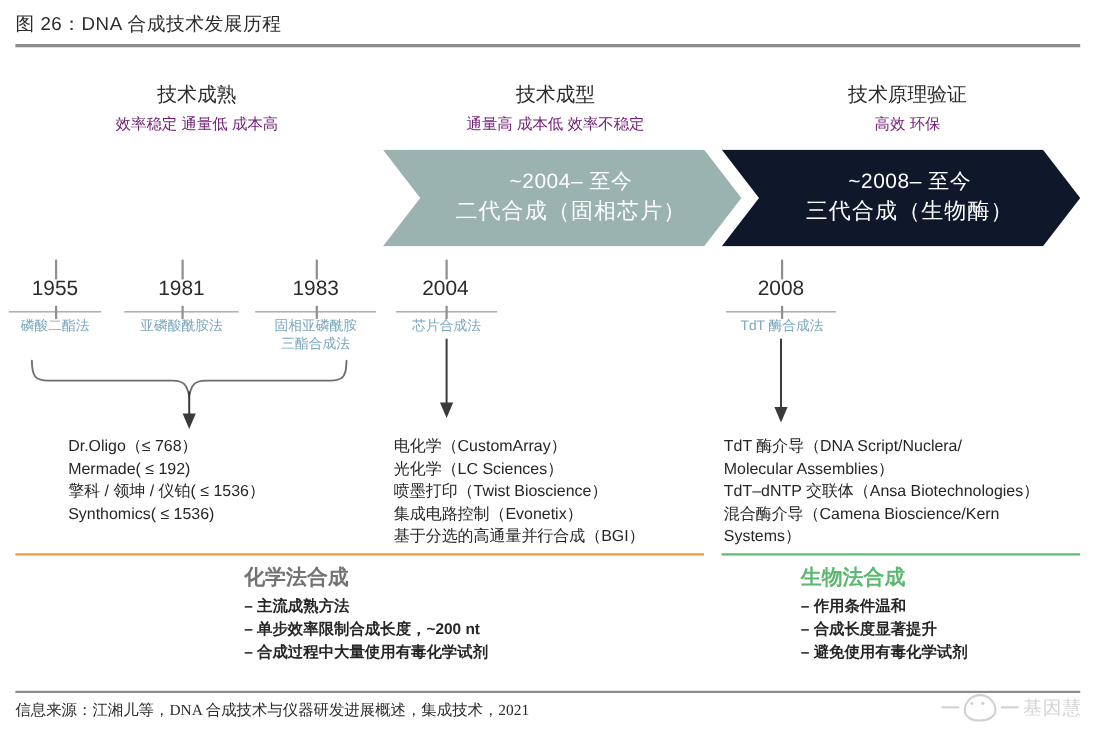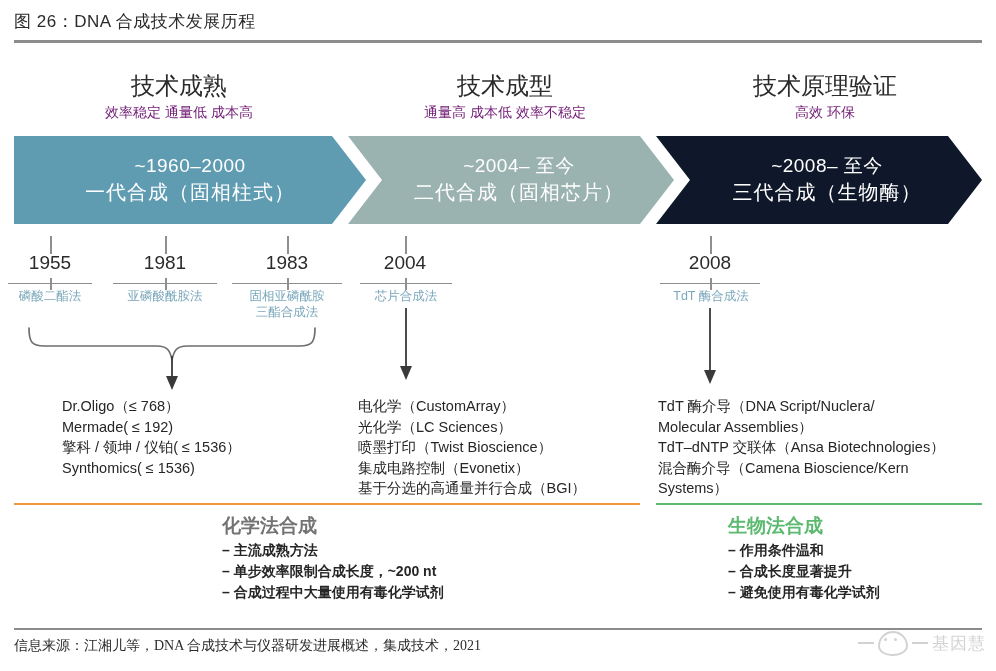--- a/index.html
+++ b/index.html
@@ -20,21 +20,21 @@
     position:absolute;left:14px;top:40px;width:968px;height:3px;
     background:#8c8c8c;
   }
   .rule-bottom{
     position:absolute;left:14px;top:628px;width:968px;height:2px;
     background:#8c8c8c;
   }
 
   
   .stage-head{position:absolute;text-align:center;}
-  .stage-head .st-title{font-size:24px;color:#2b2b2b;line-height:24px;white-space:nowrap;}
+  .stage-head .st-title{font-size:18px;color:#2b2b2b;line-height:24px;white-space:nowrap;}
   .stage-head .st-sub{font-size:14px;color:#701a75;line-height:22px;margin-top:3px;white-space:nowrap;}
 
   
   .band{
     position:absolute;height:88px;display:flex;align-items:center;justify-content:center;
     color:#ffffff;text-align:center;line-height:26px;
   }
   .band .b1{font-size:19px;letter-spacing:.5px;}
   .band .b2{font-size:20px;letter-spacing:1px;}
   .band-inner{position:relative;z-index:2;padding-bottom:2px;}
@@ -64,22 +64,22 @@
   .sum{position:absolute;}
   .sum .s-title{font-size:19px;line-height:28px;font-weight:bold;}
   .sum .s-item{font-size:14px;color:#262626;line-height:21px;font-weight:bold;white-space:nowrap;}
 
   
   .source{
     position:absolute;left:14px;top:637px;font-size:14px;color:#2b2b2b;
     font-family:"Liberation Serif","DejaVu Serif",serif;white-space:nowrap;
   }
   .watermark{
-    position:absolute;right:10px;top:620px;height:46px;width:152px;
-    opacity:.26;display:flex;align-items:center;justify-content:flex-end;gap:4px;
+    position:absolute;right:0;top:620px;height:46px;width:152px;
+    opacity:.26;display:flex;align-items:center;justify-content:center;gap:4px;
     filter:grayscale(1);
   }
   .watermark .wm-dash{height:2px;width:16px;background:#555;}
   .watermark .wm-icon{
     width:26px;height:21px;border:2px solid #555;border-radius:50% 50% 50% 45%/60% 60% 40% 40%;
     position:relative;
   }
   .watermark .wm-icon:before{
     content:"";position:absolute;left:4px;top:5px;width:3px;height:3px;background:#555;border-radius:50%;
   }
@@ -102,26 +102,20 @@
   </div>
   <div class="stage-head" style="left:355px;top:74px;width:300px;">
     <div class="st-title">技术成型</div>
     <div class="st-sub">通量高 成本低 效率不稳定</div>
   </div>
   <div class="stage-head" style="left:665px;top:74px;width:320px;">
     <div class="st-title">技术原理验证</div>
     <div class="st-sub">高效 环保</div>
   </div>
 
-  <div class="band b-first" style="left:14px;top:136px;width:352px;background:#5f9cb2;">
-    <div class="band-inner">
-      <div class="b1">~1960–2000</div>
-      <div class="b2">一代合成（固相柱式）</div>
-    </div>
-  </div>
 
   <div class="band b-mid" style="left:348px;top:136px;width:326px;background:#9bb3b0;">
     <div class="band-inner" style="padding-left:16px;">
       <div class="b1">~2004– 至今</div>
       <div class="b2">二代合成（固相芯片）</div>
     </div>
   </div>
 
   <div class="band b-mid" style="left:656px;top:136px;width:326px;background:#0f172a;">
     <div class="band-inner" style="padding-left:16px;">

